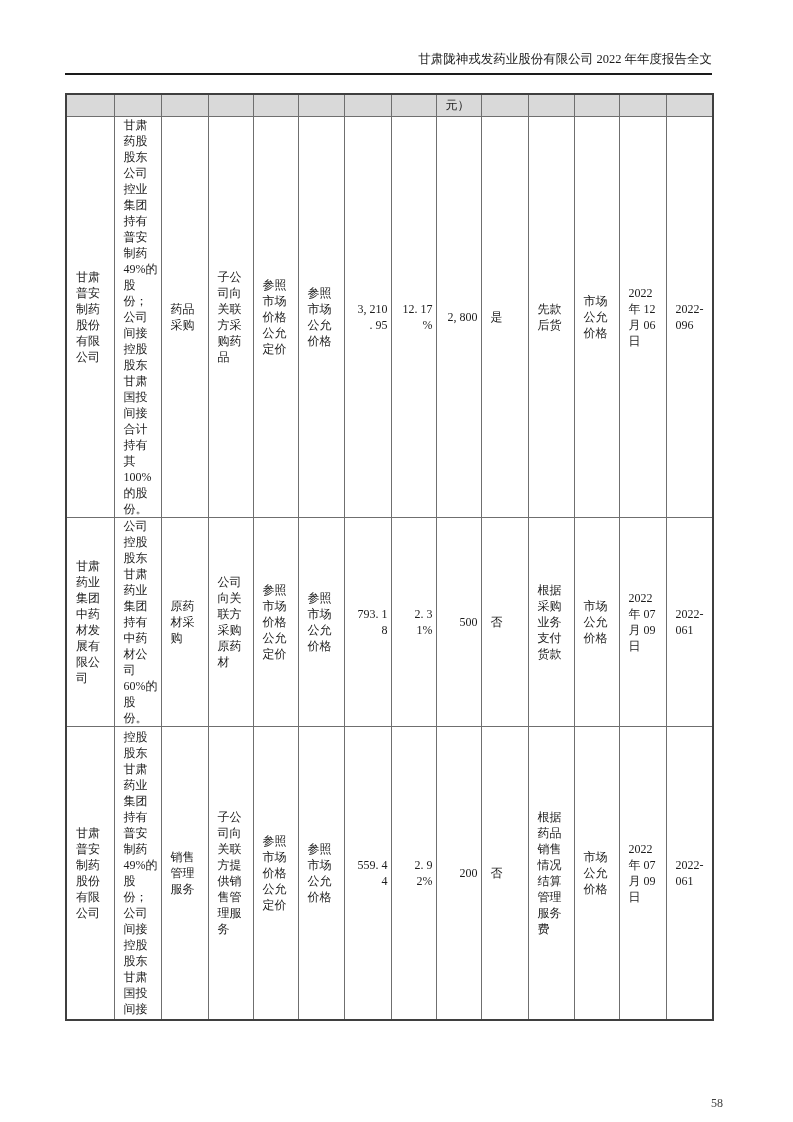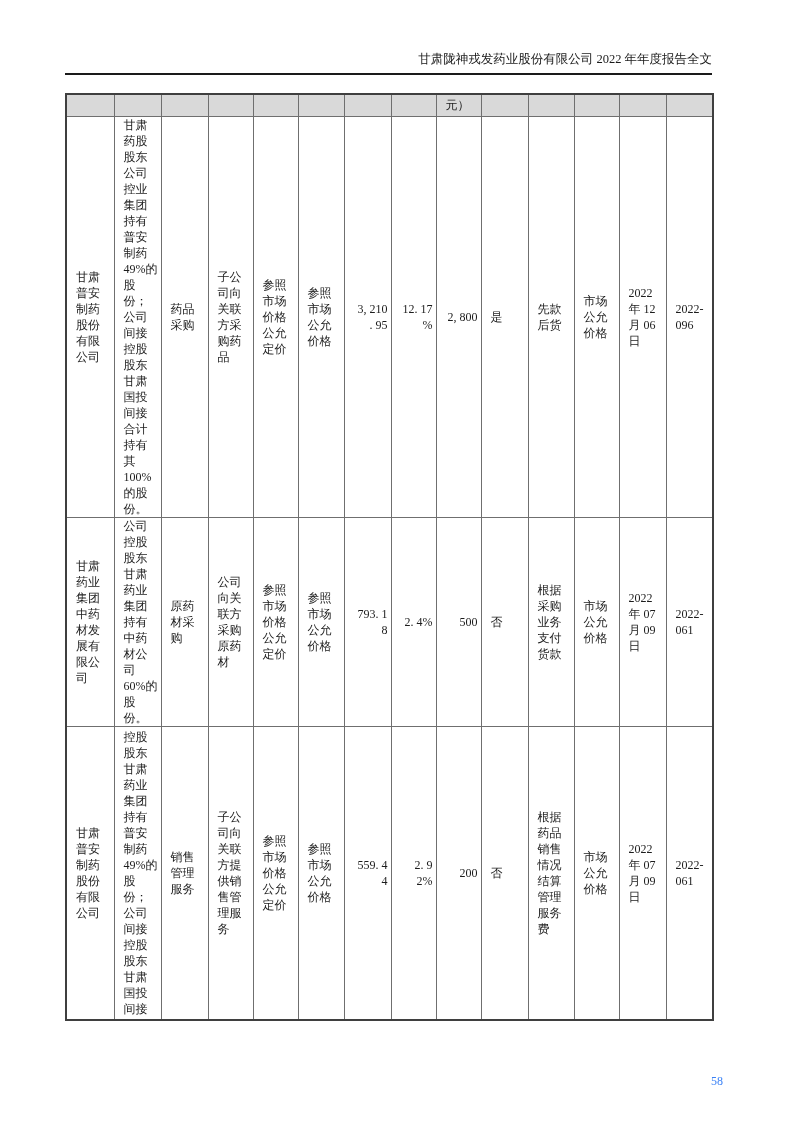--- a/index.html
+++ b/index.html
@@ -46,23 +46,23 @@
   }
   tr.head-row { height: 22px; }
   tr.head-row td { background: #d9d9d9; }
   tr.row-1 { height: 400px; }
   tr.row-2 { height: 209px; }
   tr.row-3 { height: 294px; }
   td.rel { padding-left: 12px; }
   td.num { text-align: right; padding-right: 5px; padding-left: 2px; }
   .page-number {
     position: absolute;
-    top: 1074px; right: 70px;
+    top: 1096px; right: 70px;
     font-size: 12px;
-    color: #3b82f6;
+    color: #404040;
   }
 </style>
 </head>
 <body>
 
 <div class="page">
 
   <div class="report-header">甘肃陇神戎发药业股份有限公司 2022 年年度报告全文</div>
   <div class="header-rule"></div>
 
@@ -204,21 +204,21 @@
 市场
 价格
 公允
 定价</td>
         <td>参照
 市场
 公允
 价格</td>
         <td class="num">793. 1
 8</td>
-        <td class="num">2. 4%</td>
+        <td class="num">2. 31%</td>
         <td class="num">500</td>
         <td>否</td>
         <td>根据
 采购
 业务
 支付
 货款</td>
         <td>市场
 公允
 价格</td>

